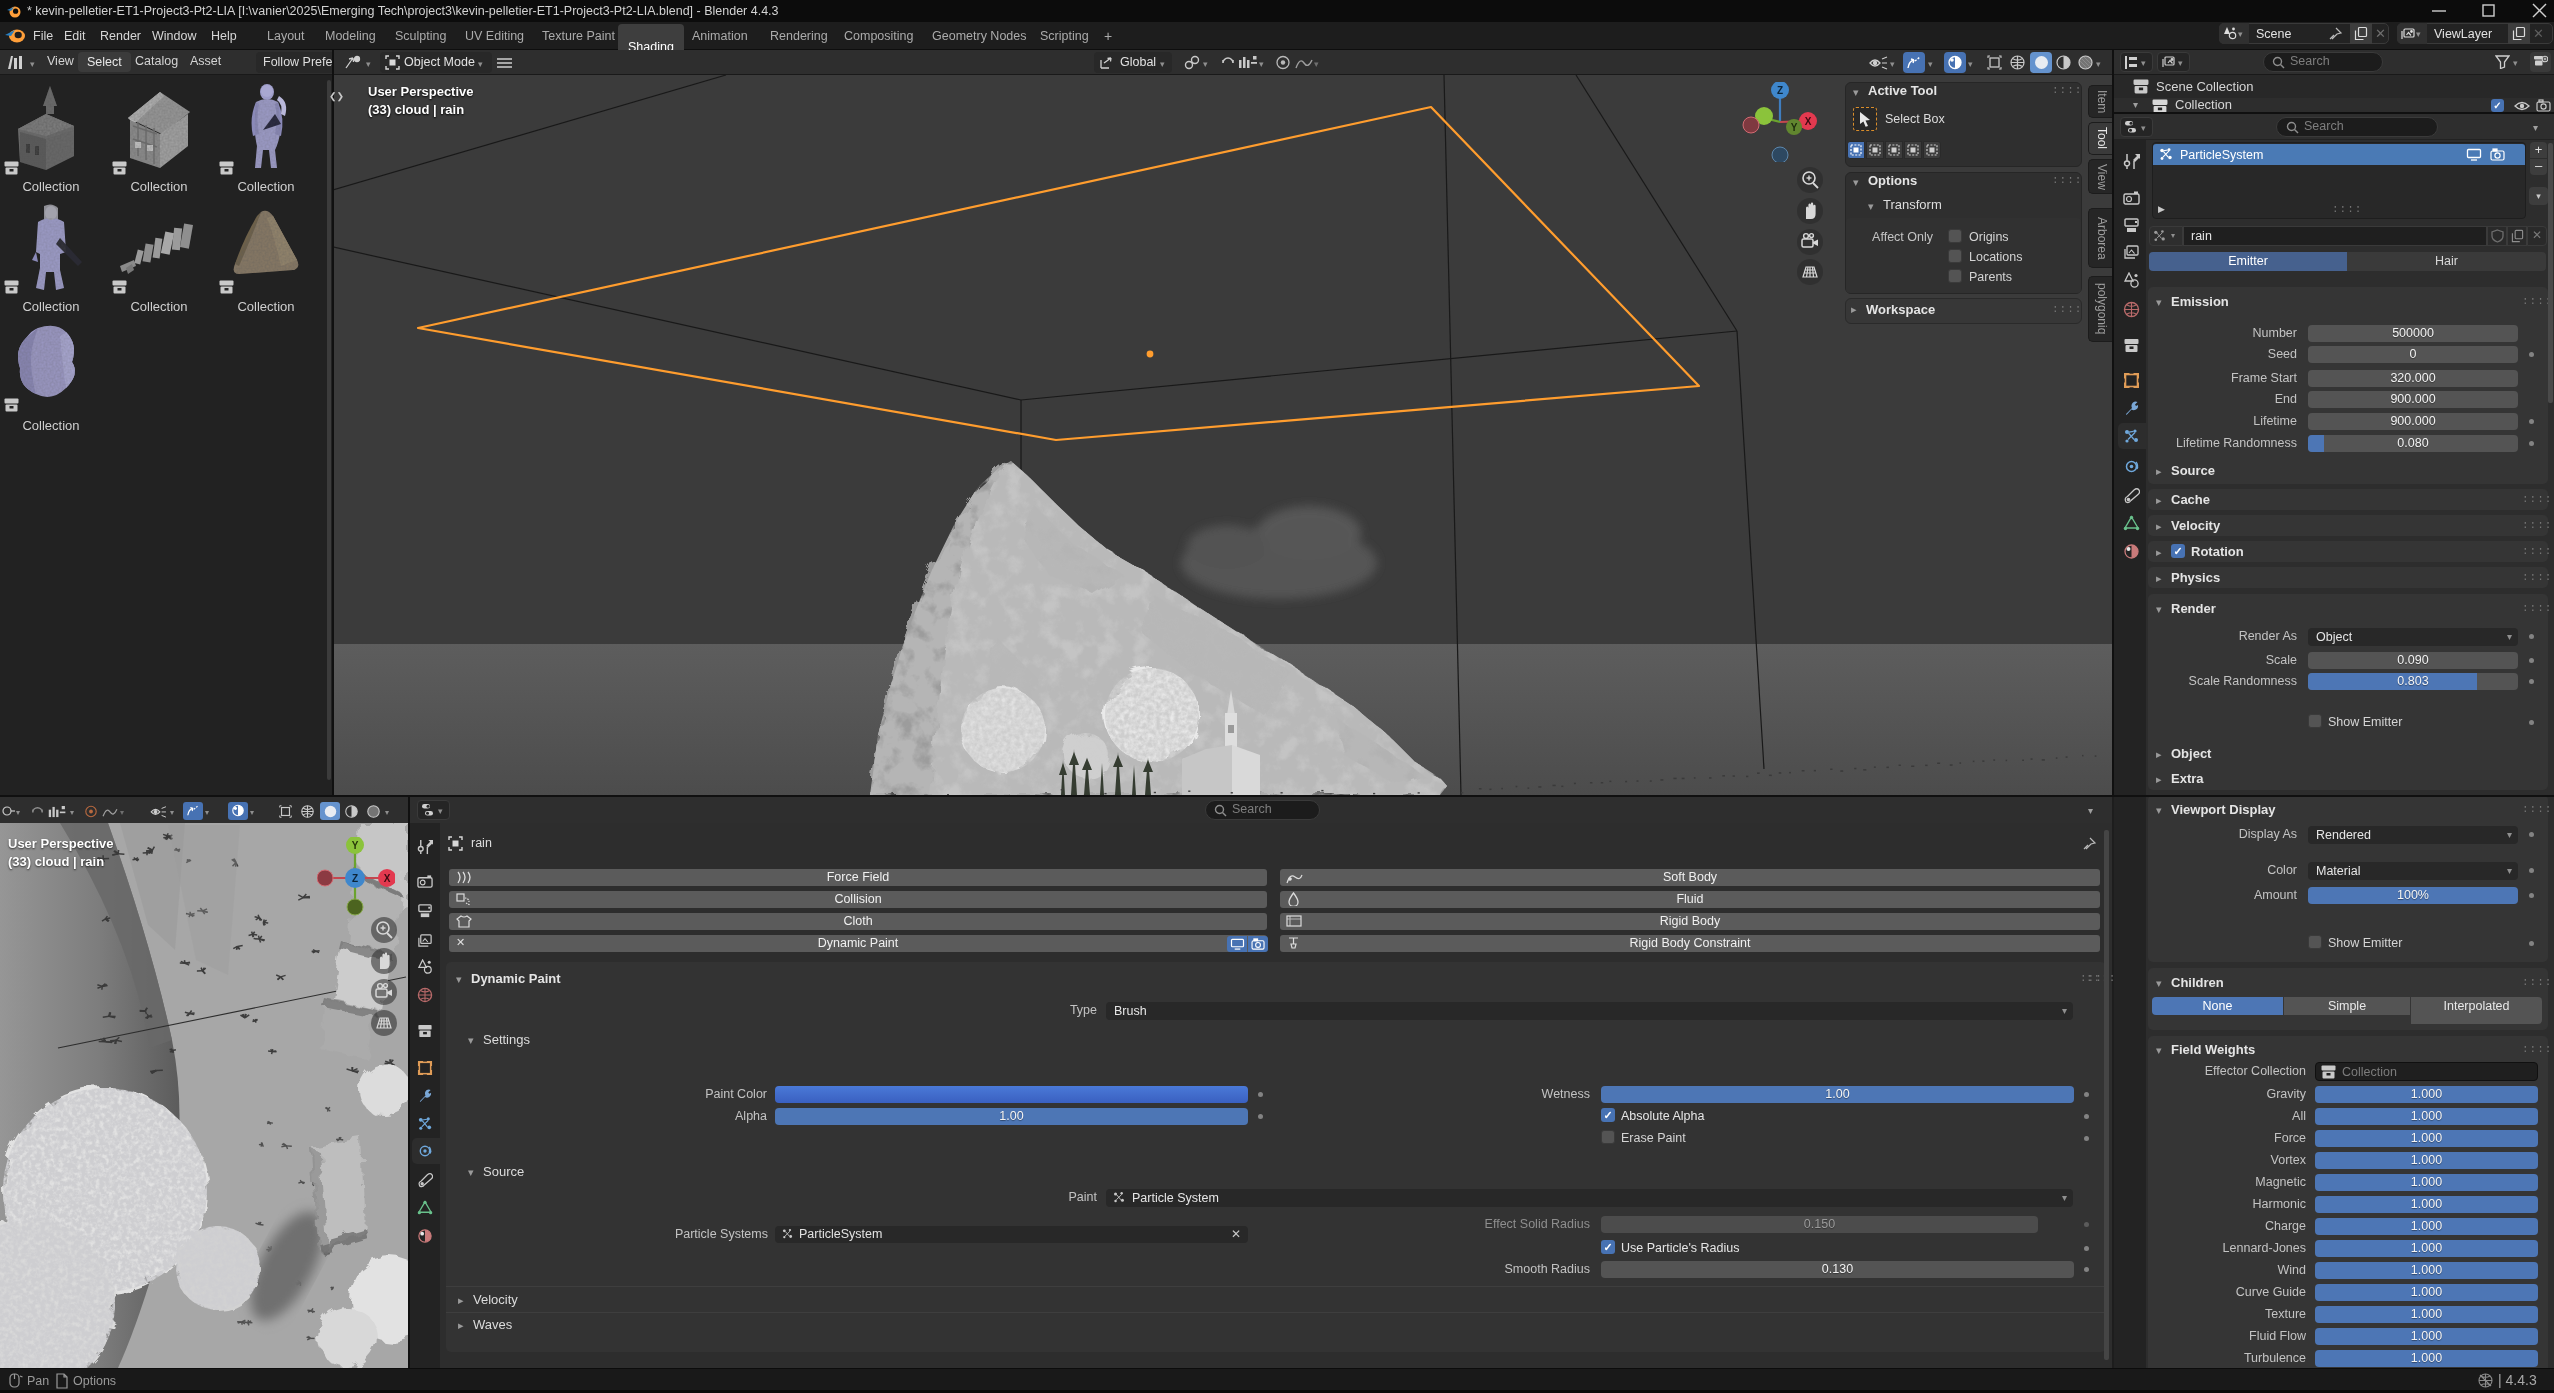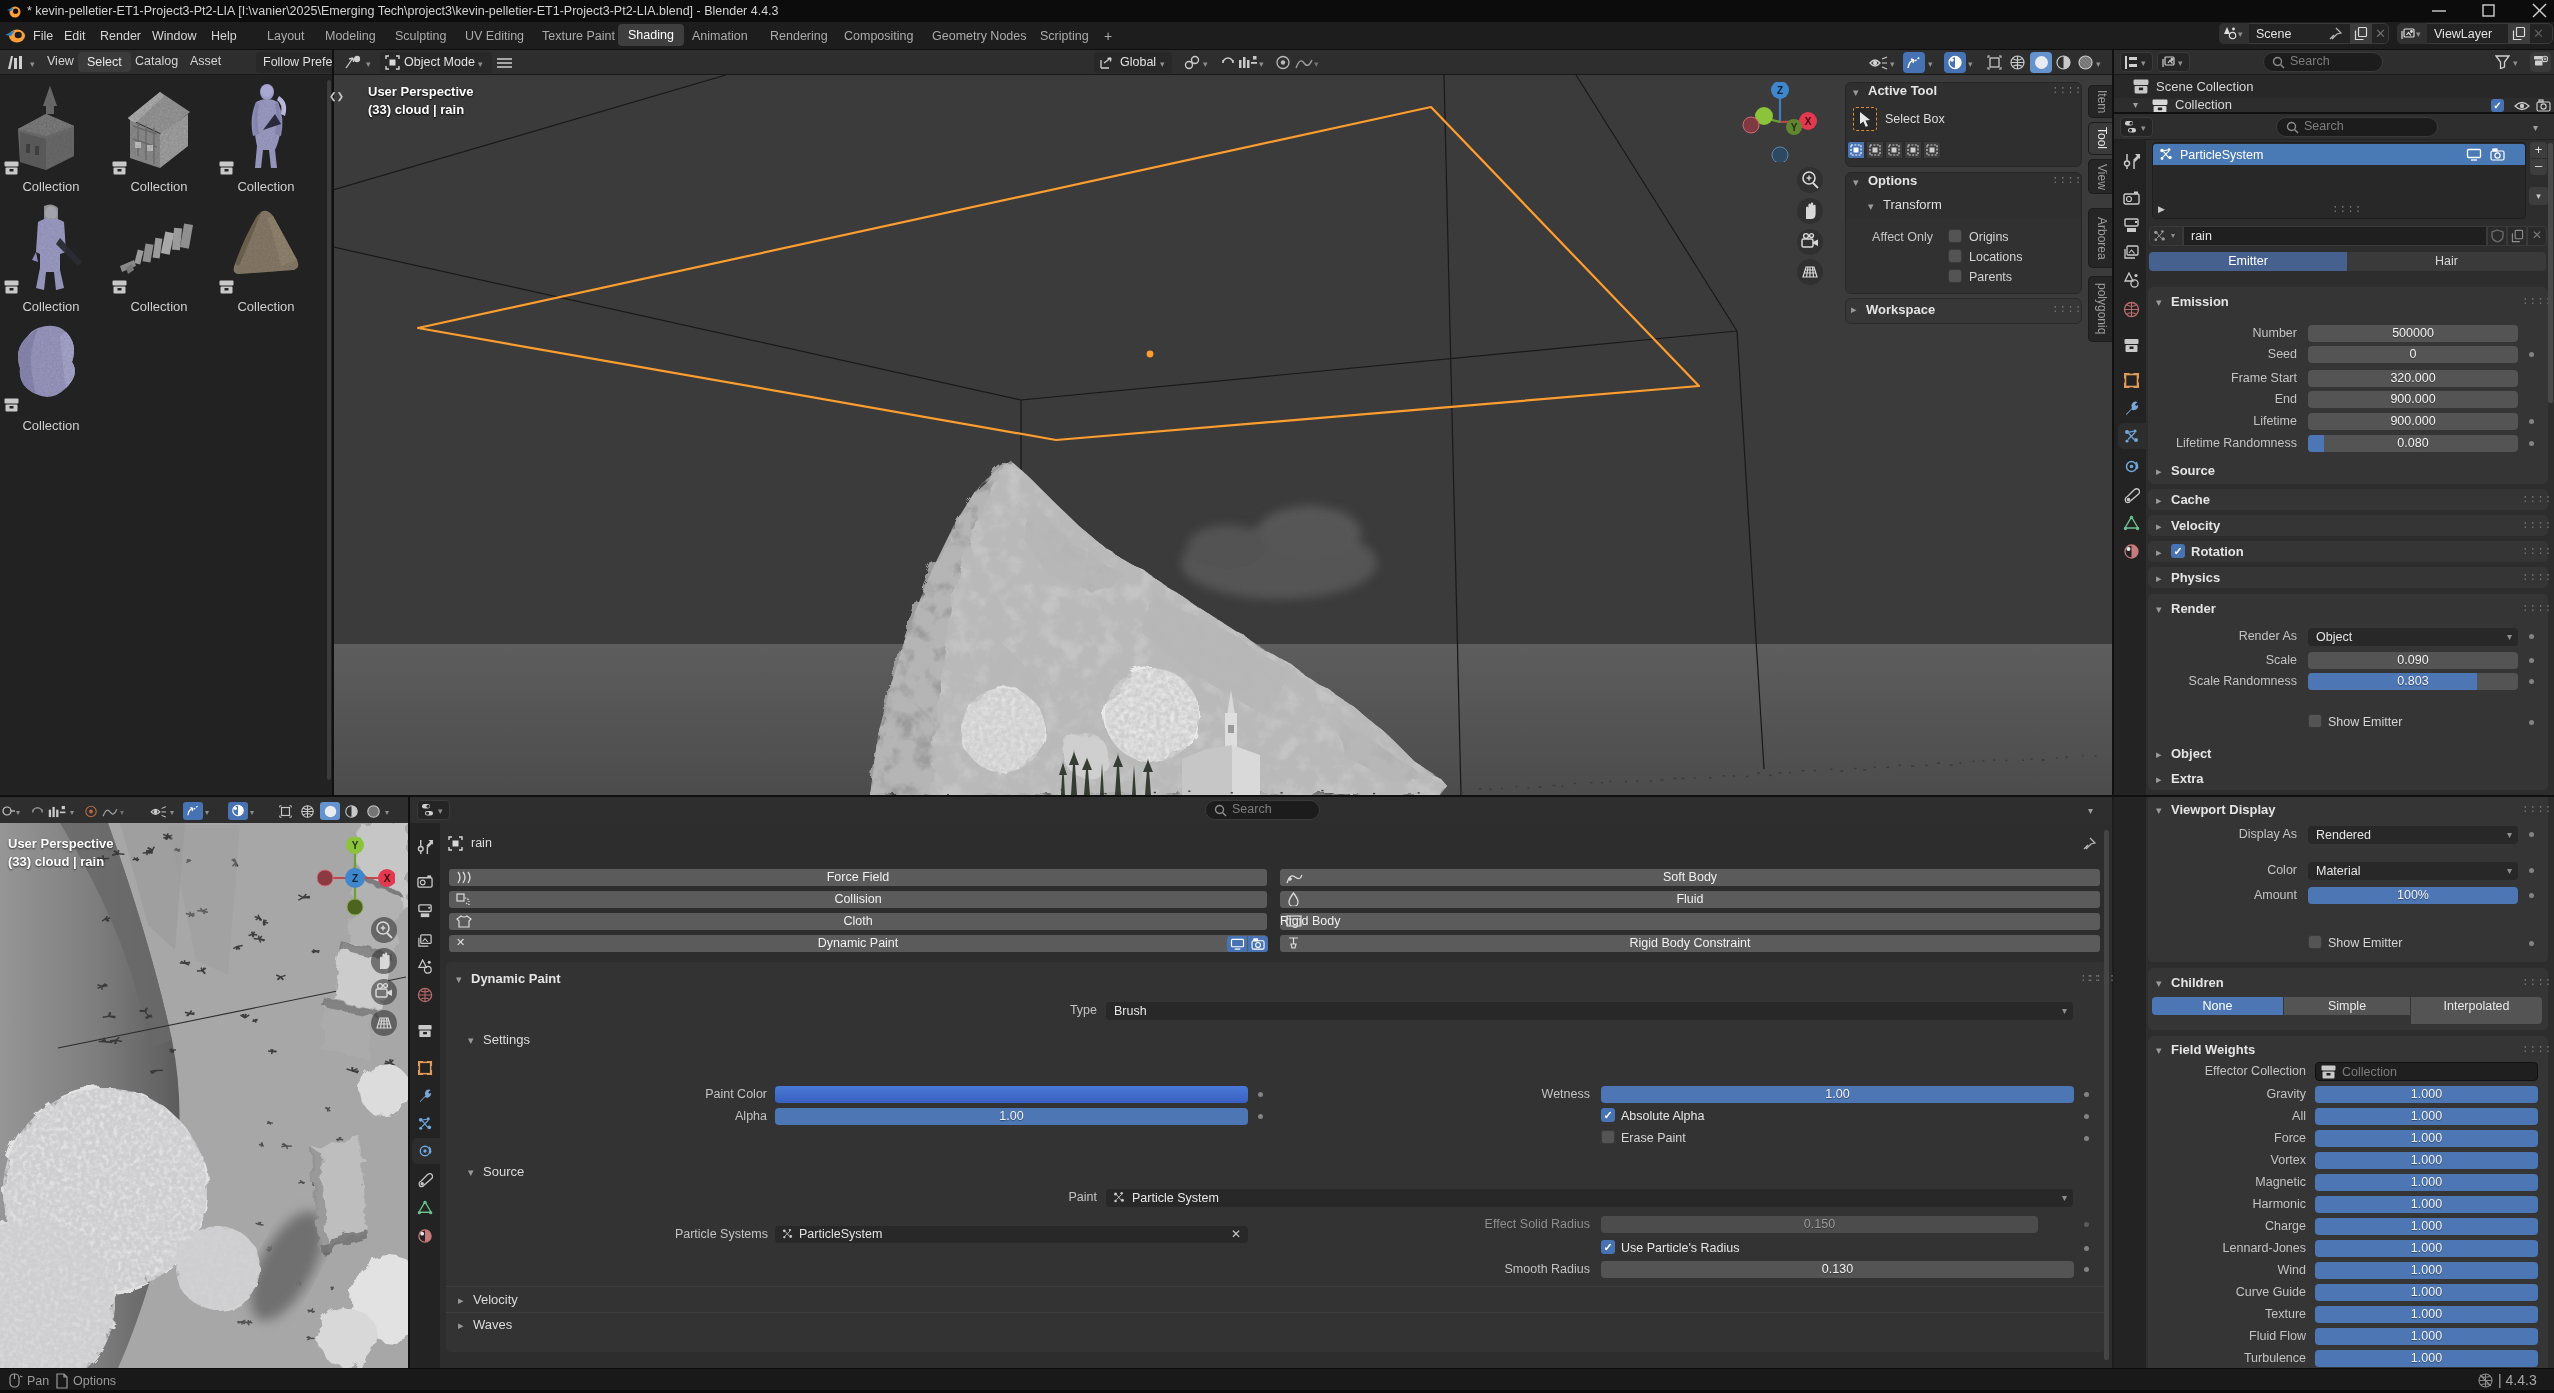--- a/index.html
+++ b/index.html
@@ -51,21 +51,21 @@
 <div class="abs" style="left:33px;top:29px;color:#d6d6d6">File</div>
 <div class="abs" style="left:64px;top:29px;color:#d6d6d6">Edit</div>
 <div class="abs" style="left:100px;top:29px;color:#d6d6d6">Render</div>
 <div class="abs" style="left:152px;top:29px;color:#d6d6d6">Window</div>
 <div class="abs" style="left:211px;top:29px;color:#d6d6d6">Help</div>
 <div class="abs" style="left:267px;top:29px;color:#ababab">Layout</div>
 <div class="abs" style="left:325px;top:29px;color:#ababab">Modeling</div>
 <div class="abs" style="left:395px;top:29px;color:#ababab">Sculpting</div>
 <div class="abs" style="left:465px;top:29px;color:#ababab">UV Editing</div>
 <div class="abs" style="left:542px;top:29px;color:#ababab">Texture Paint</div>
-<div class="abs" style="left:618px;top:24px;background:#3e3e3e;border-radius:4px;padding:4px 10px;color:#fff">Shading</div>
+<div class="abs" style="left:618px;top:24px;background:#3e3e3e;border-radius:4px;padding:16px 10px;color:#fff">Shading</div>
 <div class="abs" style="left:692px;top:29px;color:#ababab">Animation</div>
 <div class="abs" style="left:770px;top:29px;color:#ababab">Rendering</div>
 <div class="abs" style="left:844px;top:29px;color:#ababab">Compositing</div>
 <div class="abs" style="left:932px;top:29px;color:#ababab">Geometry Nodes</div>
 <div class="abs" style="left:1040px;top:29px;color:#ababab">Scripting</div>
 <div class="abs" style="left:1104px;top:28px;color:#ababab;font-size:14px">+</div>
 
 <div class="abs" style="left:2219px;top:23px;width:170px;height:21px;background:#232323;border:1px solid #3a3a3a;border-radius:5px"></div>
 <div class="abs" style="left:2219px;top:23px;width:30px;height:21px;background:#303030;border-radius:5px 0 0 5px"></div>
 <svg class="abs" style="left:2222px;top:26px" width="16" height="15" viewBox="0 0 16 15" fill="#ddd">
@@ -1628,21 +1628,21 @@
 <svg class="abs" style="left:2082px;top:836px" width="15" height="15" viewBox="0 0 15 15" fill="none" stroke="#b9b9b9" stroke-width="1.2">
       <path d="M8 2 L13 7 L9 8 L4 13 M6 9 L2 13"></path>
     </svg>
 
 <div class="abs" style="left:449px;top:869px;width:818px;height:17px;background:#5b5b5b;border-radius:3px;color:#f0f0f0;text-align:center;line-height:17px">Force Field</div>
 <div class="abs" style="left:449px;top:891px;width:818px;height:17px;background:#5b5b5b;border-radius:3px;color:#f0f0f0;text-align:center;line-height:17px">Collision</div>
 <div class="abs" style="left:449px;top:913px;width:818px;height:17px;background:#5b5b5b;border-radius:3px;color:#f0f0f0;text-align:center;line-height:17px">Cloth</div>
 <div class="abs" style="left:449px;top:935px;width:818px;height:17px;background:#5b5b5b;border-radius:3px;color:#f0f0f0;text-align:center;line-height:17px">Dynamic Paint</div>
 <div class="abs" style="left:1280px;top:869px;width:820px;height:17px;background:#5b5b5b;border-radius:3px;color:#f0f0f0;text-align:center;line-height:17px">Soft Body</div>
 <div class="abs" style="left:1280px;top:891px;width:820px;height:17px;background:#5b5b5b;border-radius:3px;color:#f0f0f0;text-align:center;line-height:17px">Fluid</div>
-<div class="abs" style="left:1280px;top:913px;width:820px;height:17px;background:#5b5b5b;border-radius:3px;color:#f0f0f0;line-height:17px">Rigid Body</div>
+<div class="abs" style="left:1280px;top:913px;width:820px;height:17px;background:#5b5b5b;border-radius:3px;color:#f0f0f0;text-align:center;line-height:17px">Rigid Body</div>
 <div class="abs" style="left:1280px;top:935px;width:820px;height:17px;background:#5b5b5b;border-radius:3px;color:#f0f0f0;text-align:center;line-height:17px">Rigid Body Constraint</div>
 <svg class="abs" style="left:456px;top:871px" width="16" height="13" viewBox="0 0 16 13" fill="none" stroke="#dcdcdc" stroke-width="1.3">
       <path d="M2 1 q4 5 0 11 M7 1 q4 5 0 11 M12 1 q4 5 0 11"></path>
     </svg>
 <svg class="abs" style="left:456px;top:893px" width="16" height="13" viewBox="0 0 16 13" fill="none" stroke="#dcdcdc" stroke-width="1.2">
       <rect x="1" y="1" width="7" height="7"></rect>
       <path d="M10 10 l4 2 M9 5 a4 4 0 0 1 4 4" stroke-dasharray="1.5 1"></path>
     </svg>
 <svg class="abs" style="left:456px;top:915px" width="16" height="13" viewBox="0 0 16 13" fill="none" stroke="#dcdcdc" stroke-width="1.2">
       <path d="M5 1 L1 4 L3 6 L3 12 L13 12 L13 6 L15 4 L11 1 Q8 3 5 1 Z"></path>

